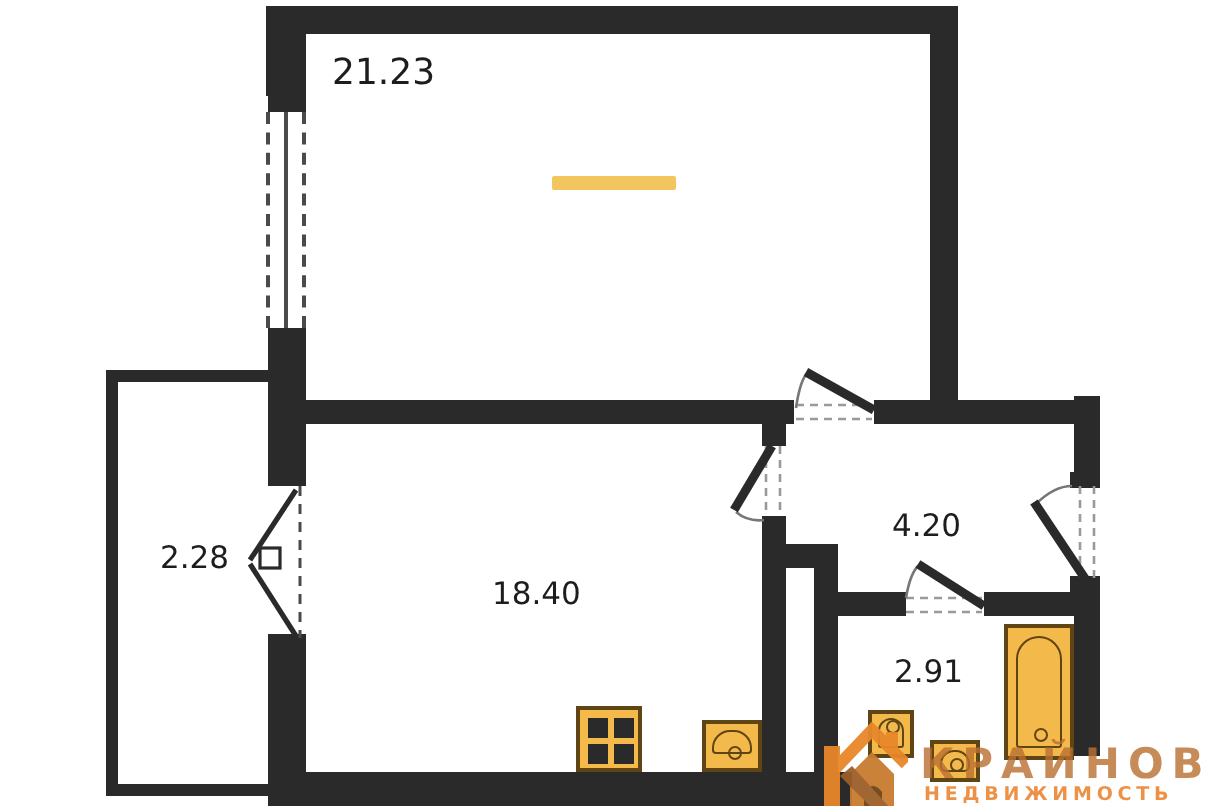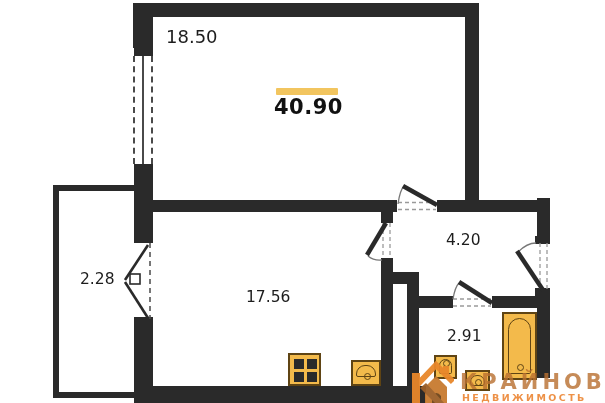--- a/index.html
+++ b/index.html
@@ -116,30 +116,29 @@
   <div class="fx" style="left:465px;top:370px;width:25px;height:21px">
     <i class="basin" style="left:3px;top:3px;right:3px;bottom:3px;border-radius:7px 7px 3px 3px"></i>
     <i class="dot" style="left:8px;bottom:3px"></i>
   </div>
   <div class="fx" style="left:502px;top:312px;width:35px;height:68px">
     <i class="basin" style="left:4px;top:4px;right:4px;bottom:4px;border-radius:13px 13px 2px 2px"></i>
     <i class="dot" style="left:13px;bottom:7px"></i>
   </div>
 
   
-  <span class="area-label" style="left:166px;top:26px;font-size:18px">18.50</span>
+  <span class="area-label" style="left:166px;top:26px;font-size:18px">21.23</span>
   <span class="area-label" style="left:80px;top:270px">2.28</span>
-  <span class="area-label" style="left:246px;top:288px">17.56</span>
-  <span class="area-label" style="left:446px;top:231px">4.20</span>
+  <span class="area-label" style="left:246px;top:288px">18.40</span>
+  <span class="area-label" style="left:446px;top:254px">4.20</span>
   <span class="area-label" style="left:447px;top:327px">2.91</span>
 
   
   <div id="total-area-block">
     <i id="total-bar"></i>
-    <b id="total-num">40.90</b>
   </div>
 
   
   <div id="brand">
     <svg width="42" height="46" viewBox="0 0 42 46" style="position:absolute;left:2px;top:3px">
       <rect x="0" y="14" width="8" height="31" fill="#e8872b"></rect>
       <path d="M5,26 L24,6 L41,23" fill="none" stroke="#e8872b" stroke-width="6"></path>
       <rect x="31" y="7" width="6" height="9" fill="#e8872b"></rect>
       <polygon points="13,28 24,17 35,28 35,45 13,45" fill="#c87b30"></polygon>
       <path d="M20,45 L20,37 Q24.5,31 29,37 L29,45 Z" fill="#6e4418"></path>

